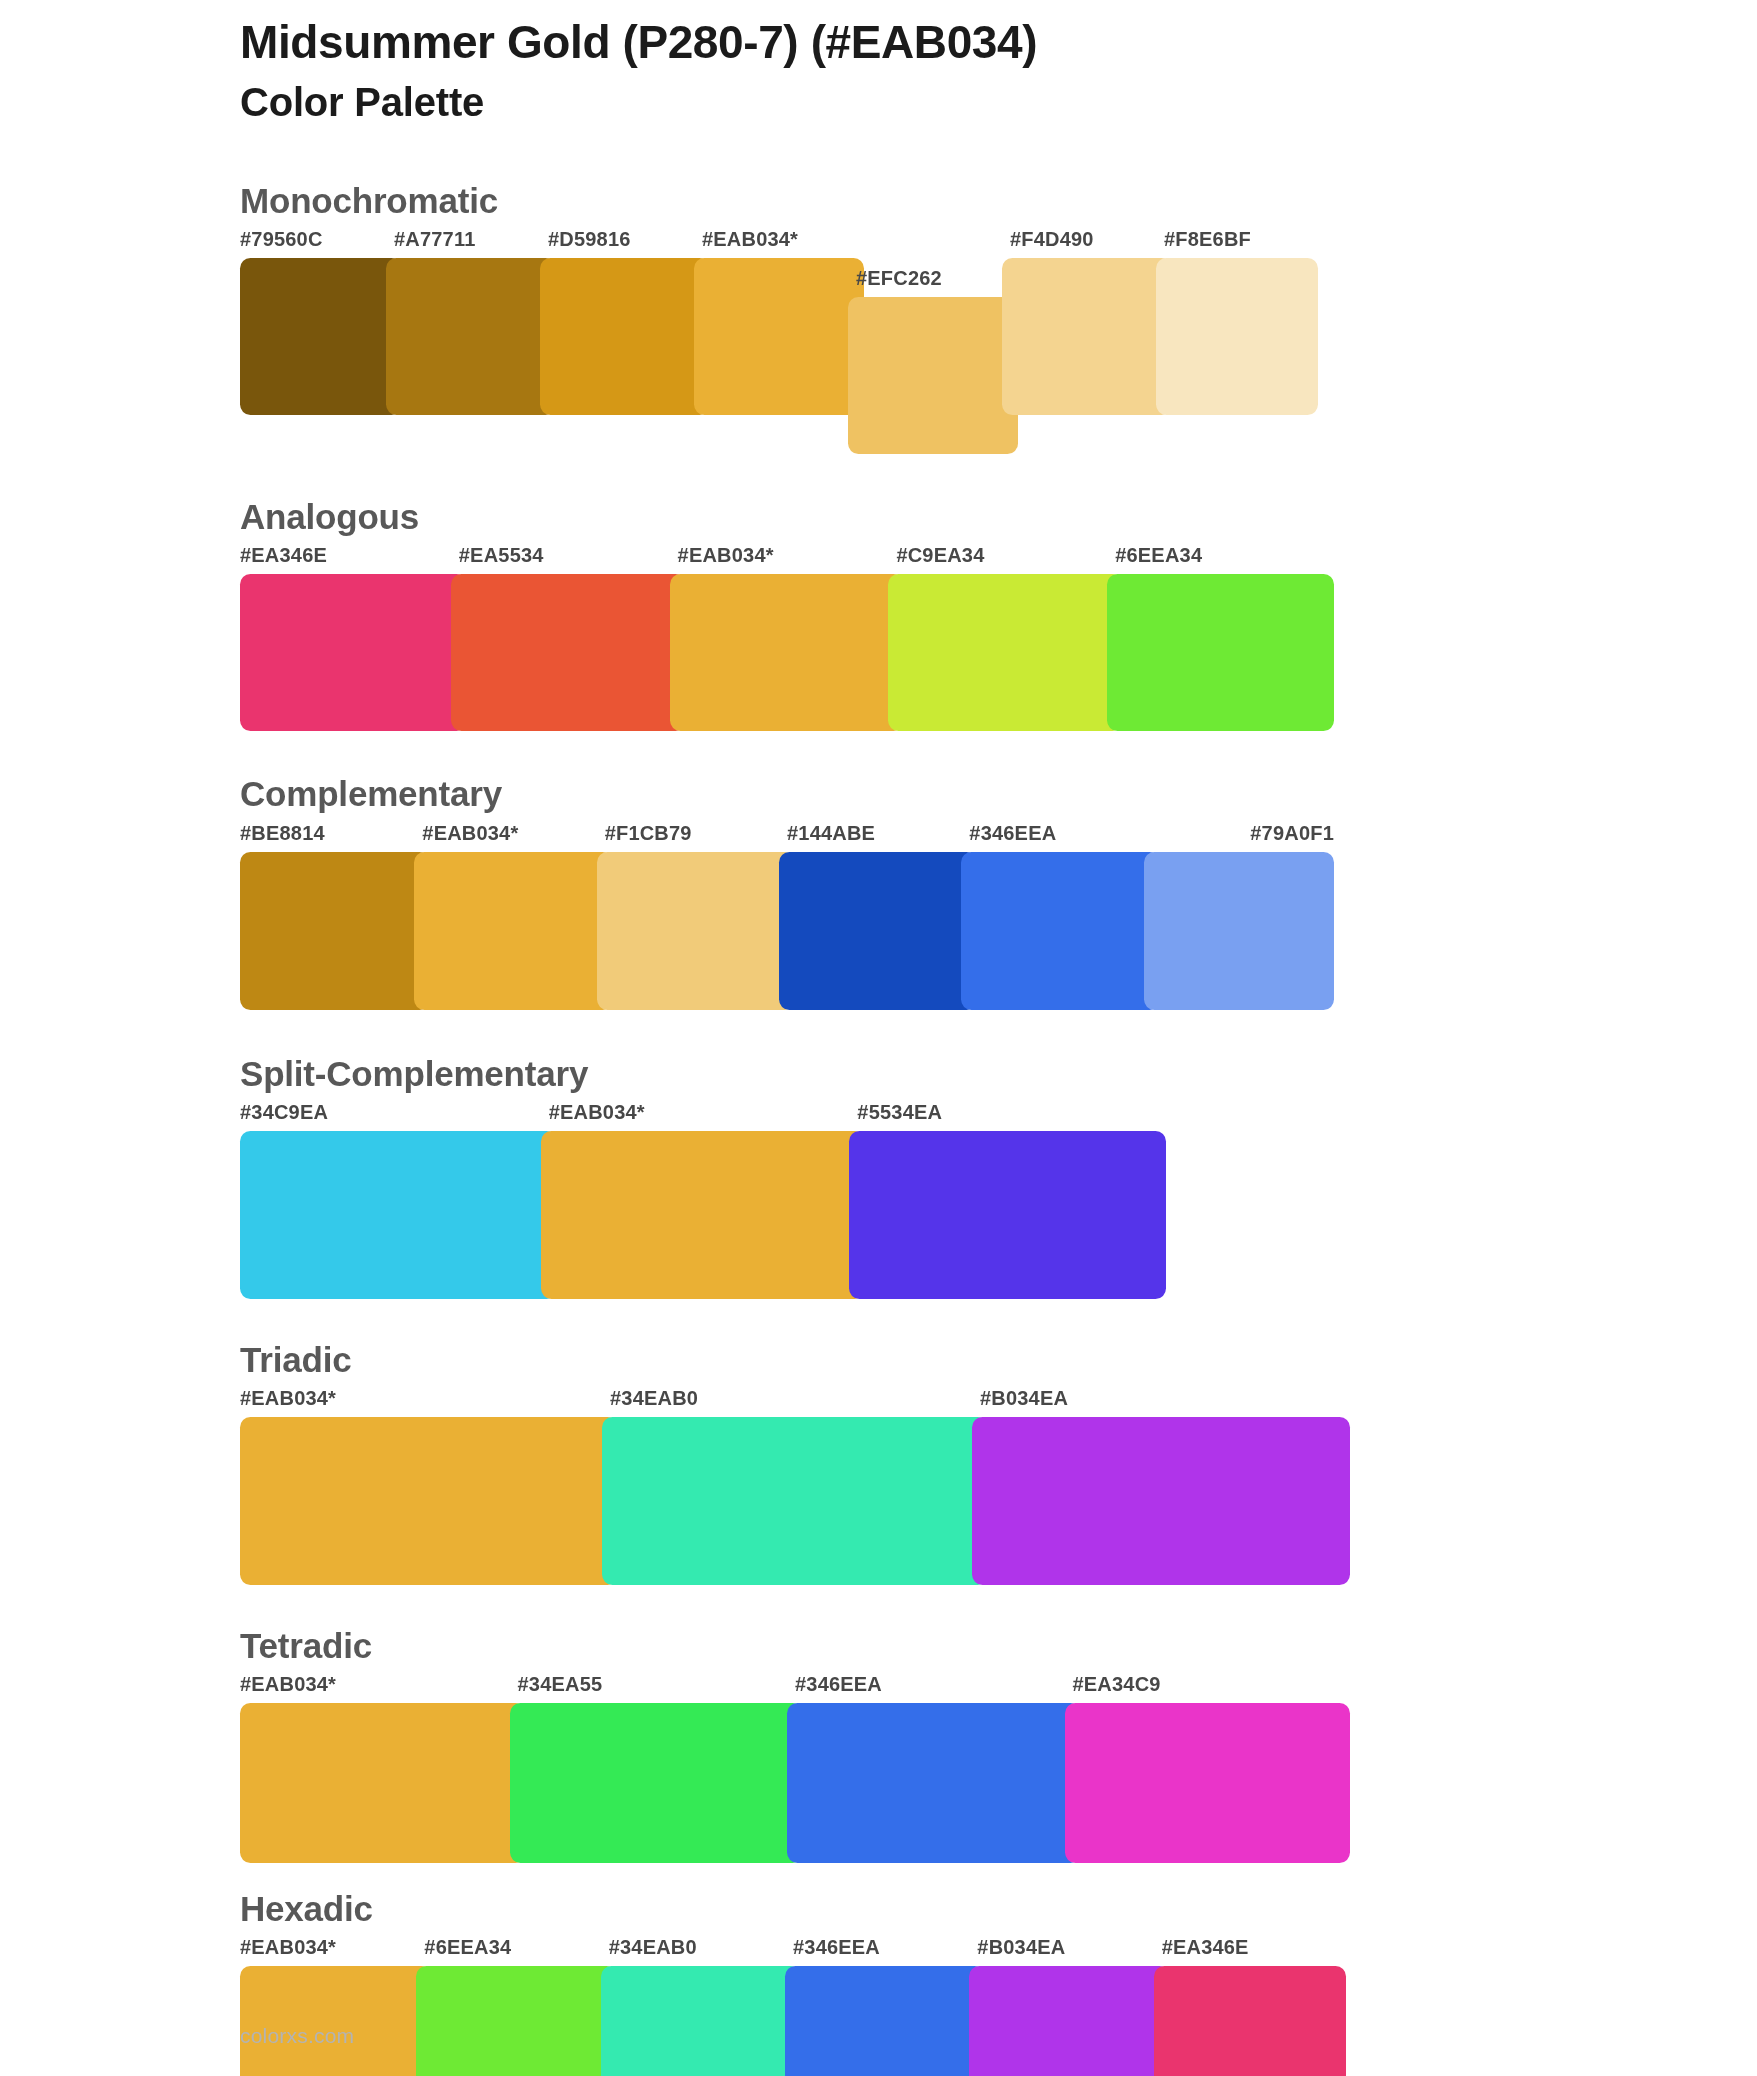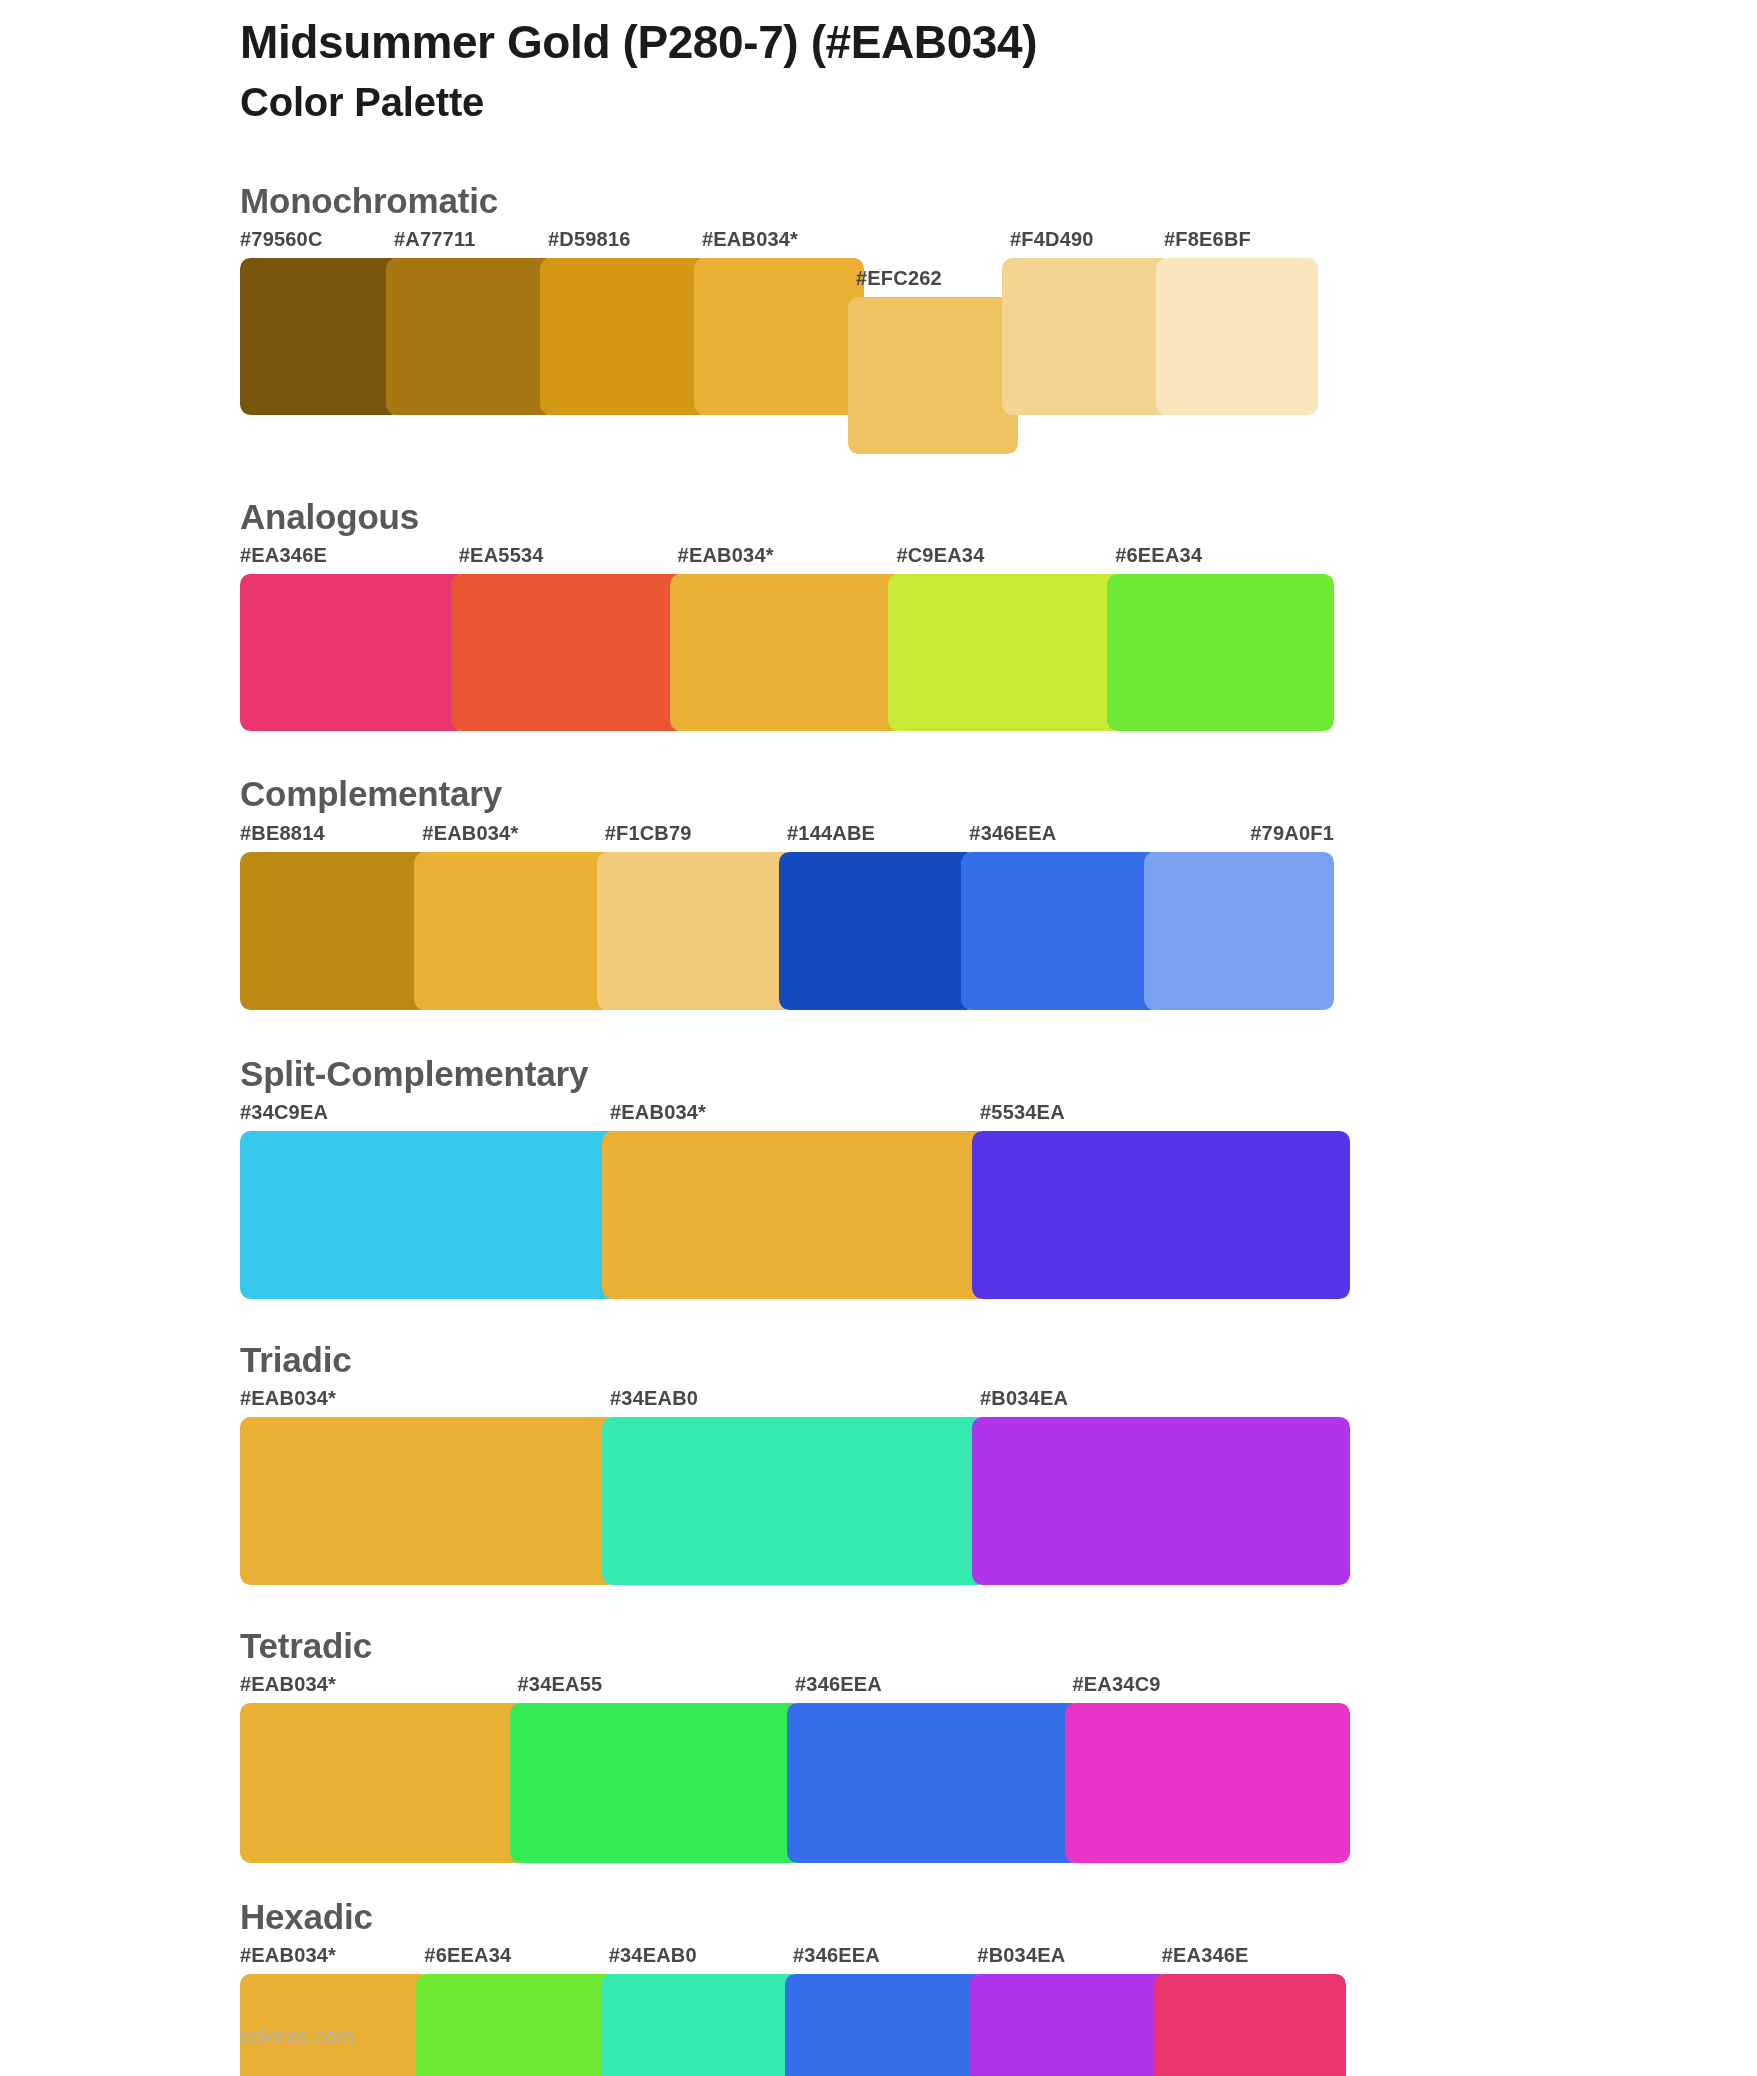--- a/index.html
+++ b/index.html
@@ -101,27 +101,27 @@
   .sec-analogous      { margin-bottom: 45px; }
   .sec-analogous .swatch-chip { height: 157px; }
   .sec-analogous .swatch-row  { width: 1094px; }
 
   .sec-complementary  { margin-bottom: 46px; }
   .sec-complementary .swatch-chip { height: 158px; }
   .sec-complementary .swatch-row  { width: 1094px; }
 
   .sec-split          { margin-bottom: 43px; }
   .sec-split .swatch-chip { height: 168px; }
-  .sec-split .swatch-row  { width: 1110px; }
+  .sec-split .swatch-row  { width: 926px; }
 
   .sec-triadic        { margin-bottom: 43px; }
   .sec-triadic .swatch-chip { height: 168px; }
   .sec-triadic .swatch-row  { width: 1110px; }
 
-  .sec-tetradic       { margin-bottom: 36px; }
+  .sec-tetradic       { margin-bottom: 28px; }
   .sec-tetradic .swatch-chip { height: 160px; }
   .sec-tetradic .swatch-row  { width: 1110px; }
 
   .sec-hexadic        { margin-bottom: 0; }
   .sec-hexadic .swatch-chip { height: 160px; }
   .sec-hexadic .swatch-row  { width: 1106px; }
 
   .footer {
     position: absolute;
     left: 240px;

